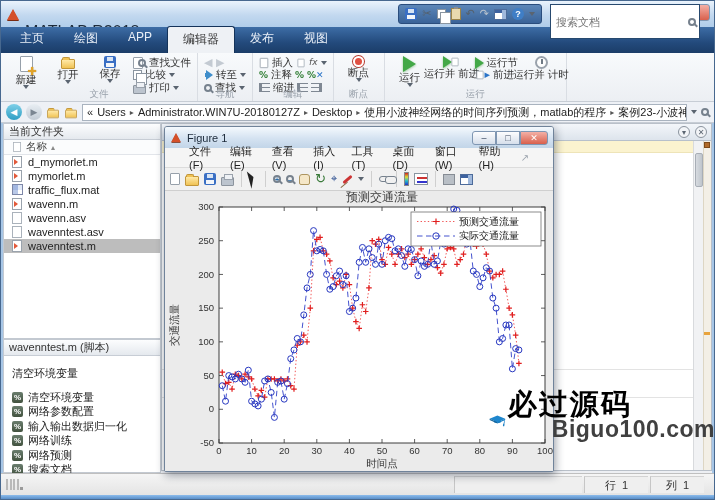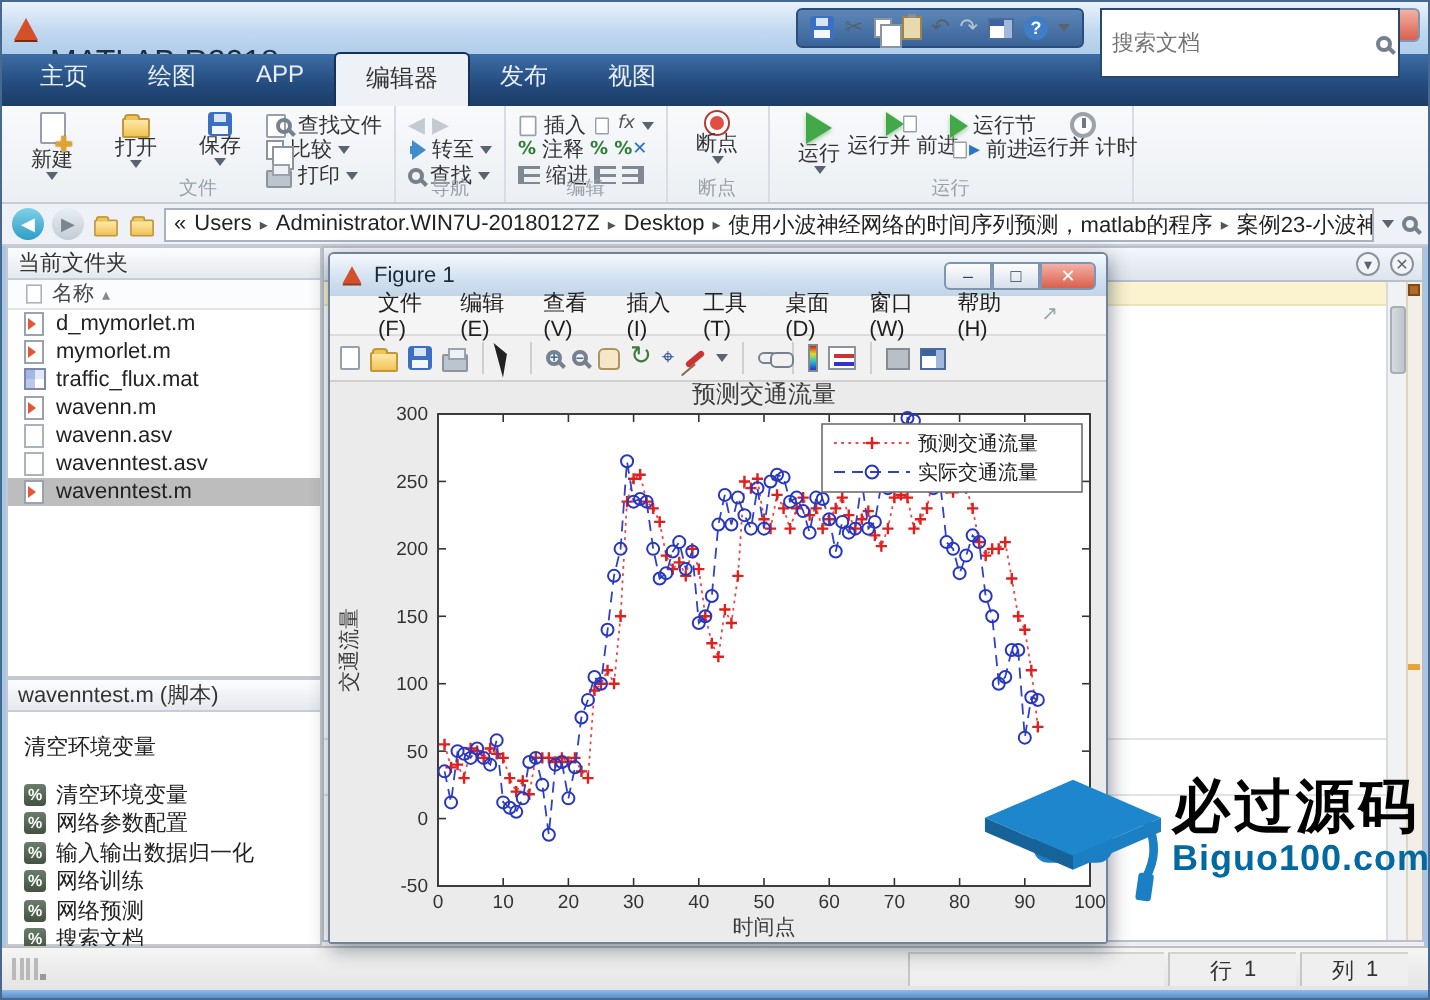--- a/index.html
+++ b/index.html
@@ -147,21 +147,21 @@
   #grip{position:absolute;left:5px;top:5px;display:flex;gap:1.5px;align-items:flex-end;}
   #grip i{width:2px;height:11px;background:#b9b9b9;display:inline-block;}
   #grip .dot{width:3px;height:3px;background:#9a9a9a;}
   .scell{position:absolute;top:2px;height:17px;border-left:1px solid #c6c6c6;border-top:1px solid #d2d2d2;
     font-size:11px;color:#333;display:flex;align-items:center;justify-content:center;gap:6px;background:#efefef;}
   #bottomedge{position:absolute;left:0;right:0;top:494px;height:6px;background:linear-gradient(#8cbcec,#3e77b6);}
   
   #watermark{position:absolute;left:488px;top:378px;width:226px;height:86px;z-index:10;display:flex;align-items:flex-start;}
   #wmtext{margin-left:2px;margin-top:10px;}
   #wmtitle{font-size:29px;font-weight:bold;color:#000000;letter-spacing:2px;line-height:30px;white-space:nowrap;}
-  #wmdomain{font-size:18px;font-weight:bold;color:#0369a1;letter-spacing:.5px;line-height:20px;}
+  #wmdomain{font-size:23px;font-weight:bold;color:#404040;letter-spacing:.5px;line-height:20px;margin-left:44px;}
 </style>
 </head>
 <body>
 
 <div id="win">
 
   <div id="titlebar">
     <span class="mlogo"></span>
     <span id="titletext">MATLAB R2018a</span>
     <div id="winbtns">

